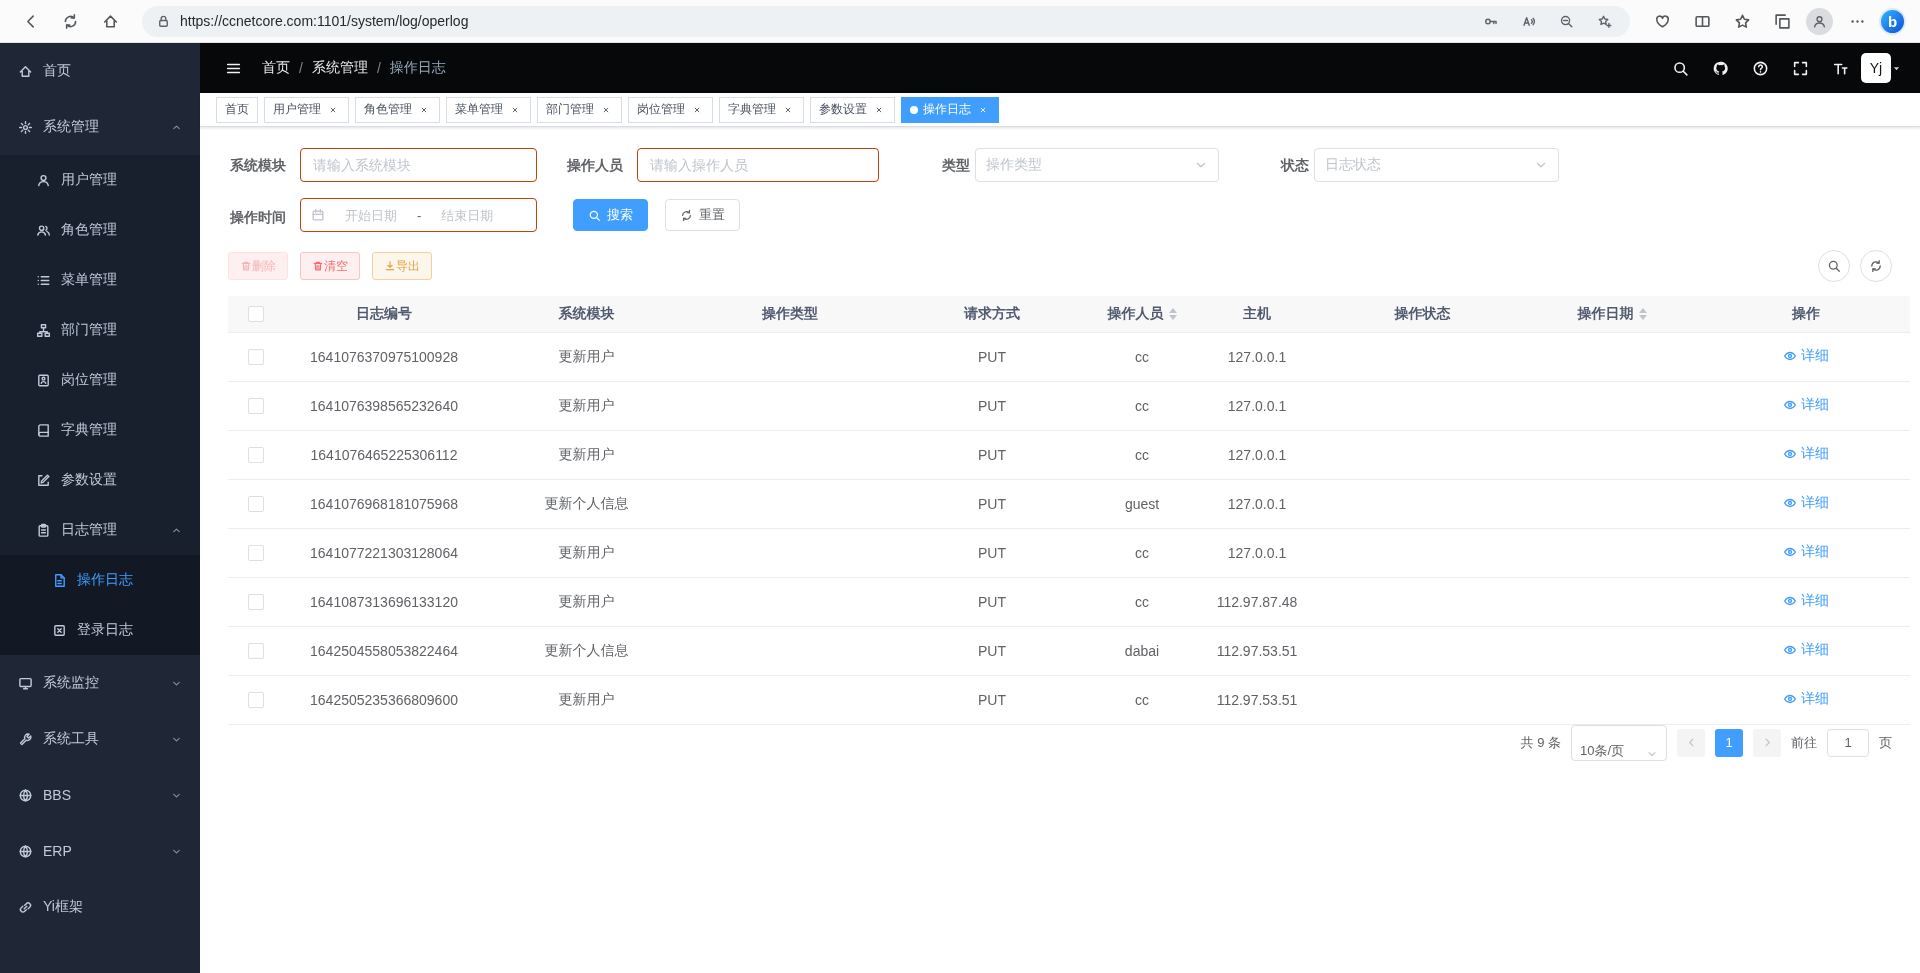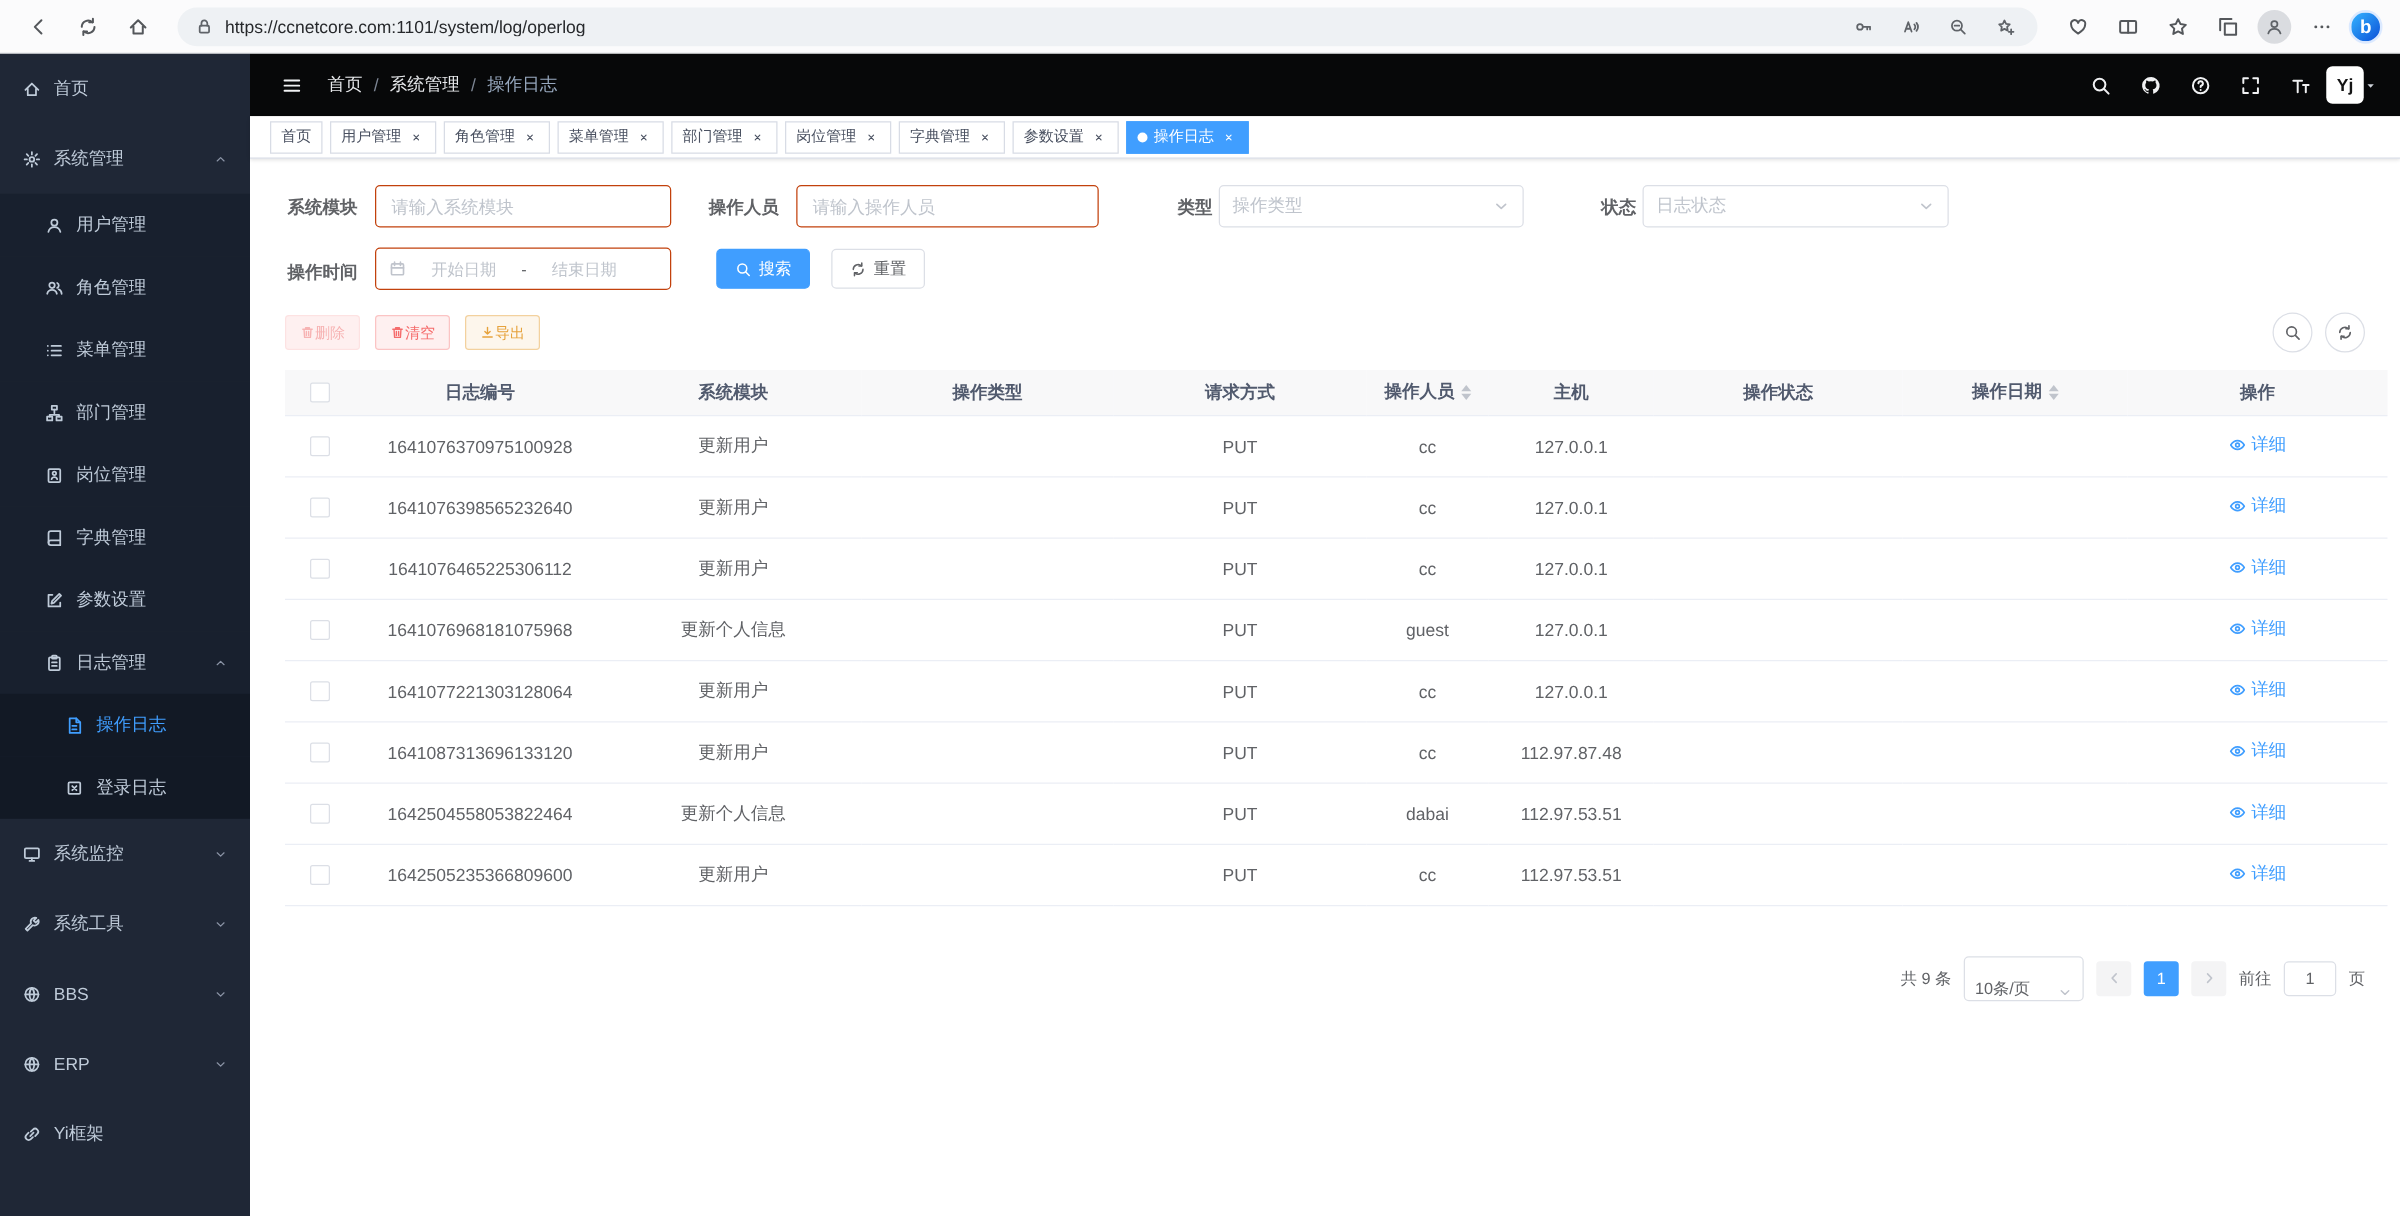--- a/index.html
+++ b/index.html
@@ -36,21 +36,21 @@
   .mi-arrow{font-size:11px;color:#8a93a5}
 
   .main{flex:1;display:flex;flex-direction:column;min-width:0;background:#fff}
   .navbar{height:50px;background:#070809;display:flex;align-items:center;padding:0 18px;color:#e8eaed;flex-shrink:0}
   .nav-btn{width:30px;height:30px;display:inline-flex;align-items:center;justify-content:center;color:#f0f1f3;font-size:17px;cursor:pointer}
   .breadcrumb{display:flex;align-items:center;gap:9px;font-size:14px;margin-left:14px}
   .bc-item{color:#e8eaed;cursor:pointer}
   .bc-item.last{color:#97a8be;cursor:default}
   .breadcrumb .sep{color:#7d8694}
   .nav-right{margin-left:auto;display:flex;align-items:center;gap:10px}
-  .user-logo{width:30px;height:30px;border-radius:5px;background:#fff;color:#141414;display:inline-flex;align-items:center;justify-content:center;font-weight:bold;font-size:14px;margin-left:6px;cursor:pointer}
+  .user-logo{width:30px;height:30px;border-radius:5px;background:#fff;color:#141414;display:inline-flex;align-items:center;justify-content:center;font-weight:normal;font-size:14px;margin-left:6px;cursor:pointer}
   .nav-caret{font-size:11px;color:#cfd3da;cursor:pointer}
 
   .tags{height:34px;background:#fff;border-bottom:1px solid #d8dce5;box-shadow:0 1px 3px rgba(0,0,0,.12);display:flex;align-items:center;padding:0 16px;gap:6px;flex-shrink:0;white-space:nowrap;overflow:hidden}
   .tag{height:26px;display:inline-flex;align-items:center;gap:5px;padding:0 8px;border:1px solid #d8dce5;background:#fff;color:#495060;font-size:12px;cursor:pointer;flex-shrink:0}
   .tag .dot{width:8px;height:8px;border-radius:50%;background:#fff;display:inline-block}
   .tag.active{background:#409eff;border-color:#409eff;color:#fff}
   .tag-close{width:14px;height:14px;border-radius:50%;display:inline-flex;align-items:center;justify-content:center;font-size:8px}
 
   
   .content{flex:1;padding:0 28px;overflow:hidden;position:relative}
@@ -82,21 +82,21 @@
   table{border-collapse:collapse;width:1682px;table-layout:fixed;margin-top:14px}
   thead th{background:#f8f8f9;height:36px;font-size:14px;color:#515a6e;font-weight:bold;border-bottom:1px solid #ebeef5;text-align:center;white-space:nowrap}
   tbody td{height:49px;font-size:14px;color:#606266;border-bottom:1px solid #ebeef5;text-align:center;white-space:nowrap;overflow:hidden;text-overflow:ellipsis}
   .checkbox{width:16px;height:16px;border:1px solid #dcdfe6;border-radius:2px;background:#fff;display:inline-block;vertical-align:middle;cursor:pointer}
   .carets{display:inline-flex;flex-direction:column;margin-left:5px;vertical-align:middle;cursor:pointer}
   .c-up{width:0;height:0;border:4px solid transparent;border-bottom:5px solid #c0c4cc;margin-bottom:2px}
   .c-down{width:0;height:0;border:4px solid transparent;border-top:5px solid #c0c4cc}
   .link{color:#409eff;display:inline-flex;align-items:center;gap:4px;font-size:14px;cursor:pointer}
   .link .icon{font-size:14px}
 
-  .pagination{display:flex;align-items:center;justify-content:flex-end;gap:10px;margin-top:40px;font-size:13px;color:#606266}
+  .pagination{display:flex;align-items:center;justify-content:flex-end;gap:10px;font-size:13px;color:#606266}
   .pg-size{width:96px;height:36px;border:1px solid #dcdfe6;border-radius:4px;display:flex;align-items:flex-end;justify-content:space-between;padding:0 8px;cursor:pointer;background:#fff}
   .pg-size .icon{color:#c0c4cc;font-size:12px}
   .pg-btn{width:28px;height:28px;background:#f4f4f5;border:none;border-radius:3px;color:#c0c4cc;display:inline-flex;align-items:center;justify-content:center;font-size:13px;cursor:pointer}
   .pg-page{min-width:28px;height:28px;background:#409eff;color:#fff;border:none;border-radius:3px;font-size:13px;cursor:pointer}
   .pg-goto{width:42px;height:28px;border:1px solid #dcdfe6;border-radius:4px;text-align:center;font-size:13px;color:#606266;outline:none}
 </style>
 </head>
 <body>
 
 <div class="chrome" data-name="browser-chrome">

